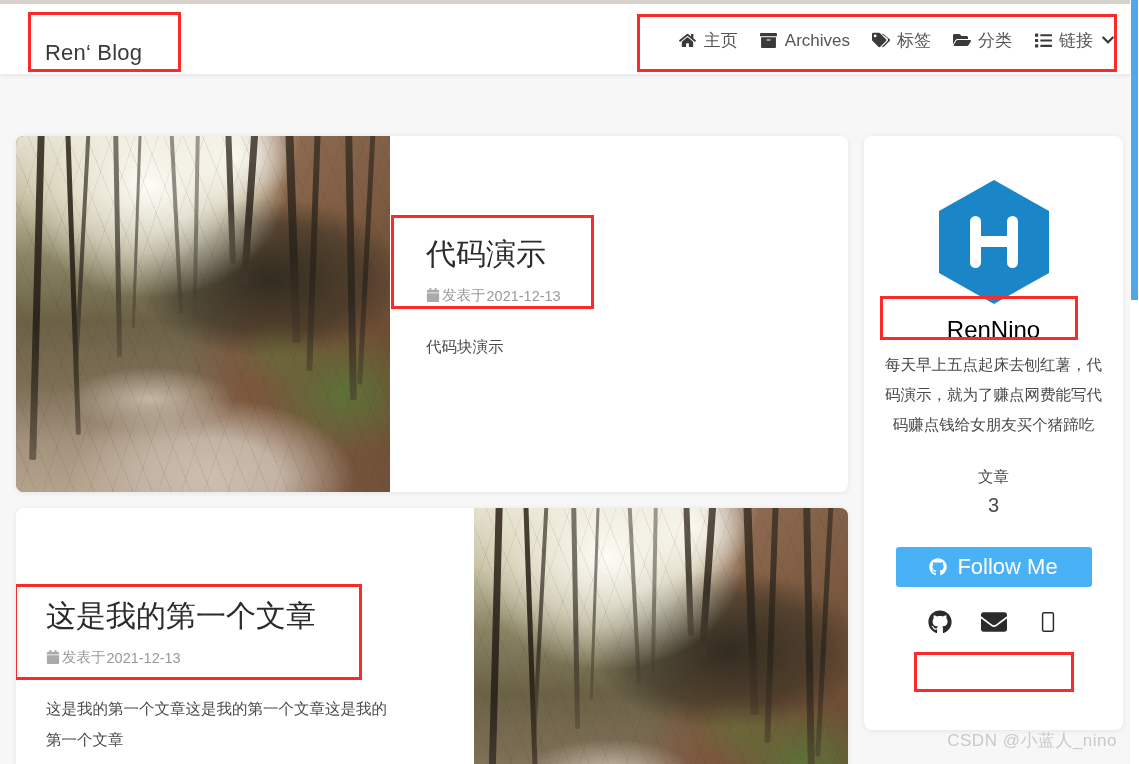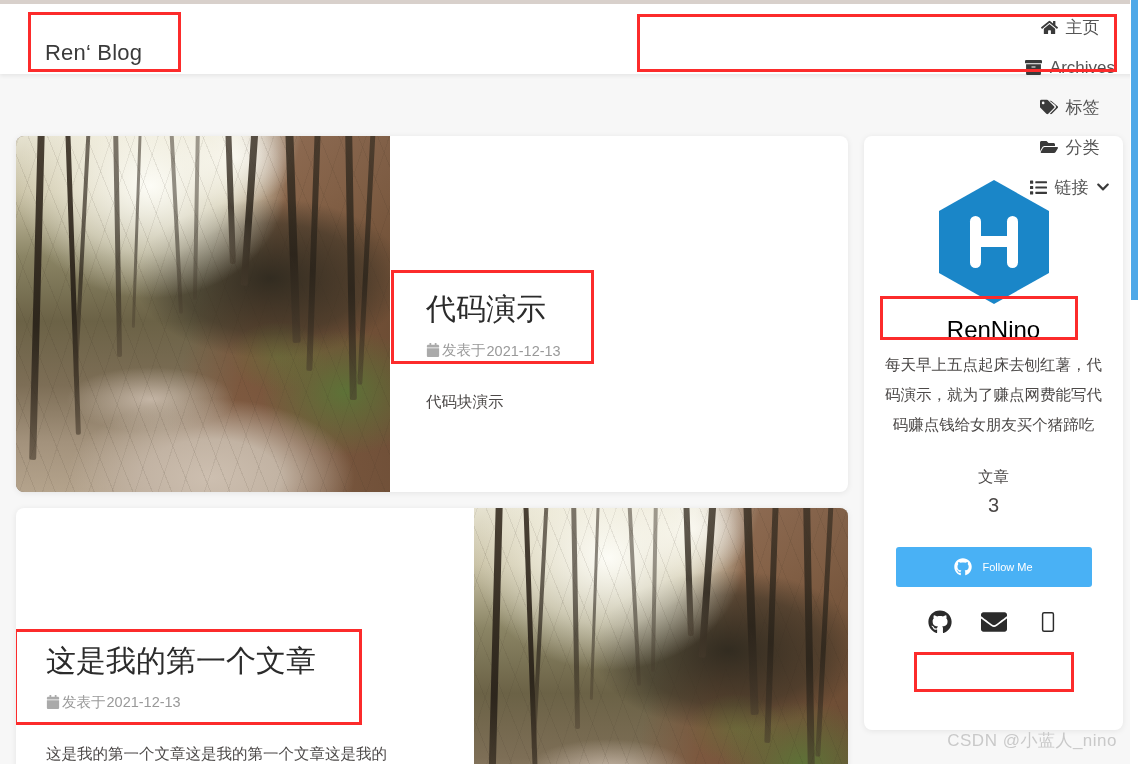--- a/index.html
+++ b/index.html
@@ -51,21 +51,20 @@
     z-index: 31;
   }
 
   .main-nav {
     position: absolute;
     right: 24px; top: 14px;
     display: flex;
     align-items: center;
     gap: 22px;
     height: 44px;
-    flex-direction: column;
   }
   .nav-item {
     display: flex;
     align-items: center;
     gap: 7px;
     font-size: 17px;
     color: #555;
     cursor: pointer;
     white-space: nowrap;
     line-height: 1;
@@ -109,21 +108,20 @@
     background: #fff;
     border-radius: 8px;
     box-shadow: 0 1px 6px rgba(0,0,0,0.08);
     overflow: hidden;
   }
   .post-card {
     display: flex;
     height: 356px;
     margin-bottom: 16px;
     position: relative;
-    align-items: center;
   }
   .post-card.reverse { flex-direction: row-reverse; }
 
   .post-thumb {
     width: 374px;
     height: 356px;
     flex: 0 0 374px;
     position: relative;
     overflow: hidden;
     background: #7a6a58;
@@ -254,21 +252,21 @@
   .follow-btn {
     margin: 30px auto 0 auto;
     width: 196px; height: 40px;
     background: #49b1f5;
     color: #fff;
     border-radius: 3px;
     display: flex;
     align-items: center;
     justify-content: center;
     gap: 10px;
-    font-size: 11px;
+    font-size: 22px;
     cursor: pointer;
     border: none;
     font-family: inherit;
   }
   .social-row {
     margin: 18px auto 0 auto;
     width: 160px; height: 34px;
     display: flex;
     align-items: center;
     justify-content: space-around;

